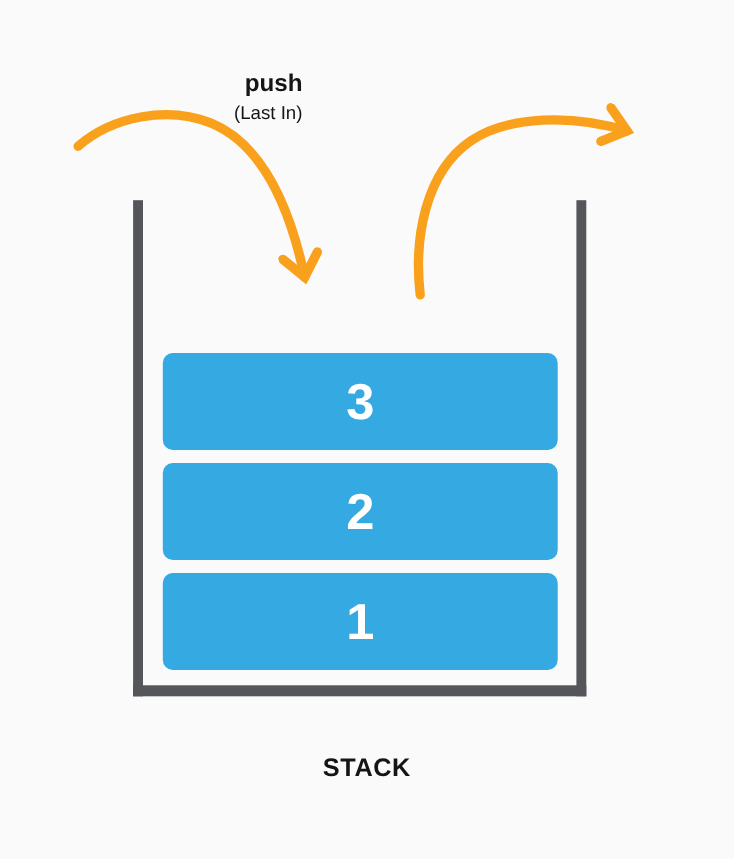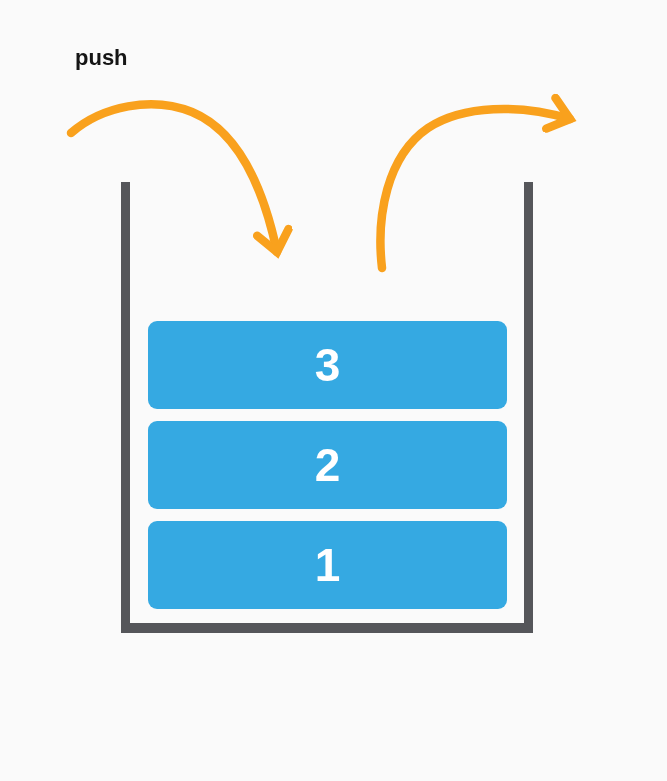--- a/index.html
+++ b/index.html
@@ -17,23 +17,23 @@
   }
   .canvas {
     position: relative;
     width: 667px;
     height: 781px;
     background: var(--background);
     overflow: hidden;
   }
   .op-label {
     position: absolute;
-    top: 44px;
+    top: 62px;
     width: 200px;
-    text-align: left;
+    text-align: right;
     color: var(--label-text);
   }
   .op-label .title {
     font-size: 22px;
     font-weight: 700;
     line-height: 28px;
   }
   .op-label .sub {
     font-size: 17px;
     font-weight: 400;
@@ -101,20 +101,21 @@
     letter-spacing: 0.5px;
   }
 </style>
 </head>
 <body>
 
 <div class="canvas">
 
   <div class="op-label push-label">
     <div class="title">push</div>
+    <div class="sub">(Last In)</div>
   </div>
 
 
   <svg class="arrow-layer" viewBox="0 0 667 781" xmlns="http://www.w3.org/2000/svg">
     <defs>
       <marker id="arrowhead" viewBox="0 0 40 40" markerWidth="40" markerHeight="40" refX="28" refY="20" orient="auto" markerUnits="userSpaceOnUse">
         <path class="arrowhead-path" d="M 8 4 L 28 20 L 8 36"></path>
       </marker>
     </defs>
     <path class="arrow-path" d="M 71 133 C 102 106, 152 96, 192 112 C 238 131, 263 186, 277 252" marker-end="url(#arrowhead)"></path>
@@ -126,14 +127,15 @@
       <span class="num">3</span>
     </div>
     <div class="stack-item">
       <span class="num">2</span>
     </div>
     <div class="stack-item">
       <span class="num">1</span>
     </div>
   </div>
 
+  <div class="caption">STACK</div>
 
 </div>
 
 </body></html>

